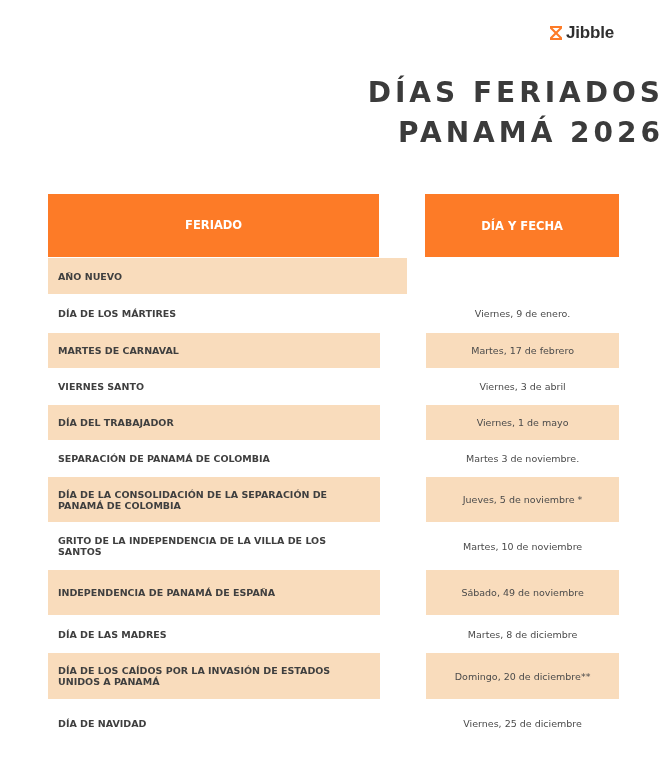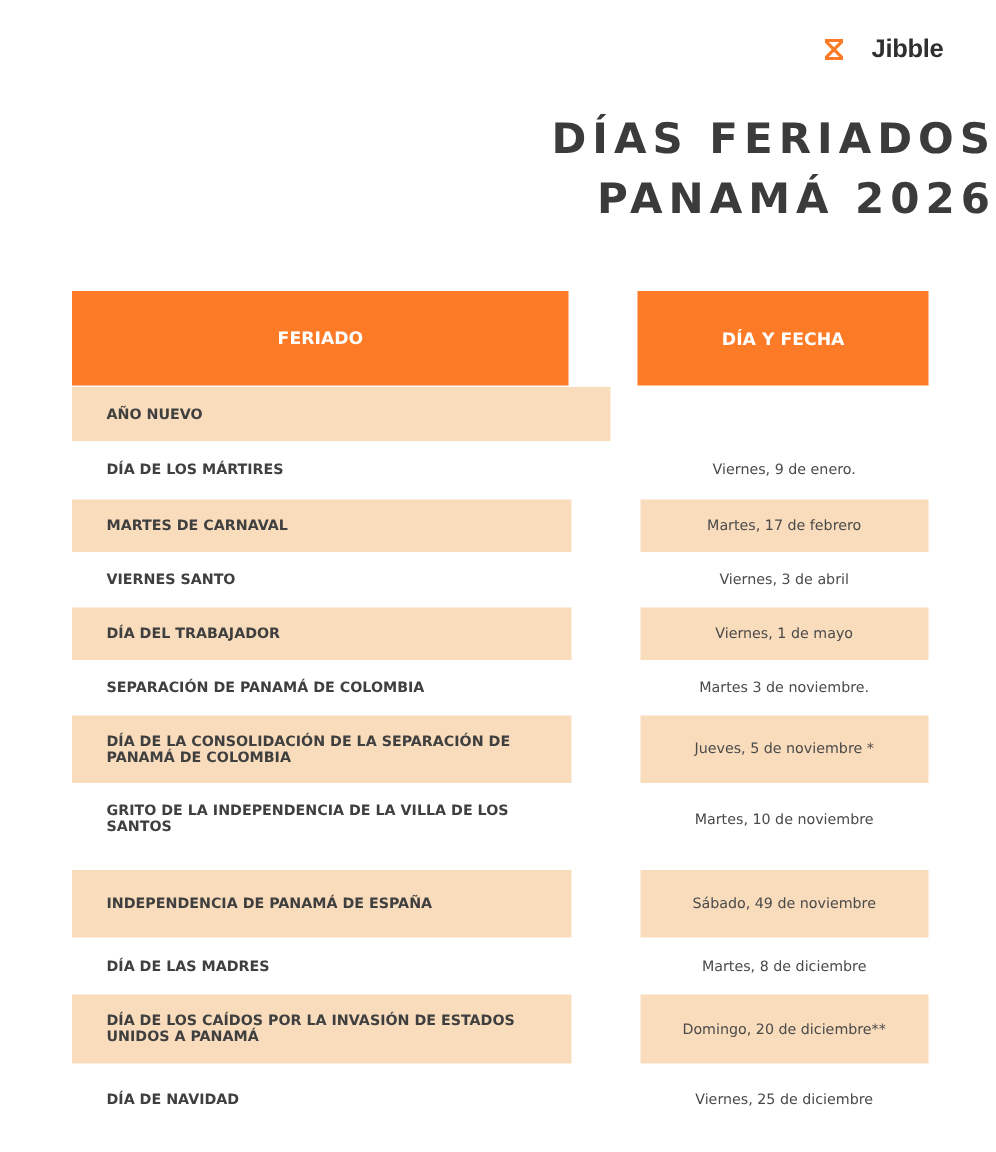--- a/index.html
+++ b/index.html
@@ -1,30 +1,30 @@
 <!DOCTYPE html>
 <html><head>
 <meta charset="utf-8">
 <style>
   * { box-sizing: border-box; margin: 0; padding: 0; }
   html, body { width: 664px; height: 768px; background: #ffffff; overflow: hidden; }
   body { position: relative; font-family: "DejaVu Sans", sans-serif; color: #3a3a3a; }
 
-  .logo { position: absolute; left: 549px; top: 22px; height: 22px; display: flex; align-items: center; gap: 18px; }
+  .logo { position: absolute; left: 549px; top: 22px; height: 22px; display: flex; align-items: center; gap: 3px; }
   .logo-icon { width: 14px; height: 16px; display: block; }
   .logo-text { font-family: "Liberation Sans", sans-serif; font-weight: bold; font-size: 17px; color: #2f2f2f; letter-spacing: -0.2px; }
 
   .title { position: absolute; left: 0; width: 664px; top: 73px; text-align: right;
            font-family: "DejaVu Sans", sans-serif; font-weight: bold; font-size: 28px;
            line-height: 40px; letter-spacing: 4px; color: #3b3b3b; }
 
   .table { position: absolute; left: 48px; top: 194px; width: 571px; }
   .row { display: flex; width: 571px; gap: 44px; }
   .cell { display: flex; align-items: center; }
-  .c1 { width: 359px; padding-left: 23px; padding-right: 20px; font-size: 9.5px; font-weight: bold; color: #3f3f3f; line-height: 11px; }
+  .c1 { width: 359px; padding-left: 10px; padding-right: 20px; font-size: 9.5px; font-weight: bold; color: #3f3f3f; line-height: 11px; }
   .c2 { width: 210px; margin-left: 2px; justify-content: center; text-align: left; font-size: 9.5px; color: #4a4a4a; }
   .head .cell { background: #fd7b27; color: #ffffff; font-weight: bold; font-size: 11.5px; justify-content: center; padding: 0; }
   .head { height: 63px; margin-bottom: 1px; }
   .row.shade .cell { background: #f9dcbc; }
   .row.plain .cell { background: #ffffff; }
 </style>
 </head>
 <body>
 
 <div class="logo">
@@ -65,21 +65,21 @@
     <div class="cell c2">Viernes, 1 de mayo</div>
   </div>
   <div class="row plain" style="height:35px;margin-bottom:1px">
     <div class="cell c1">SEPARACIÓN DE PANAMÁ DE COLOMBIA</div>
     <div class="cell c2">Martes 3 de noviembre.</div>
   </div>
   <div class="row shade" style="height:45px;margin-bottom:1px">
     <div class="cell c1">DÍA DE LA CONSOLIDACIÓN DE LA SEPARACIÓN DE PANAMÁ DE COLOMBIA</div>
     <div class="cell c2">Jueves, 5 de noviembre *</div>
   </div>
-  <div class="row plain" style="height:46px;margin-bottom:11px">
+  <div class="row plain" style="height:46px;margin-bottom:1px">
     <div class="cell c1">GRITO DE LA INDEPENDENCIA DE LA VILLA DE LOS SANTOS</div>
     <div class="cell c2">Martes, 10 de noviembre</div>
   </div>
   <div class="row shade" style="height:45px;margin-bottom:1px">
     <div class="cell c1">INDEPENDENCIA DE PANAMÁ DE ESPAÑA</div>
     <div class="cell c2">Sábado, 49 de noviembre</div>
   </div>
   <div class="row plain" style="height:36px;margin-bottom:1px">
     <div class="cell c1">DÍA DE LAS MADRES</div>
     <div class="cell c2">Martes, 8 de diciembre</div>

